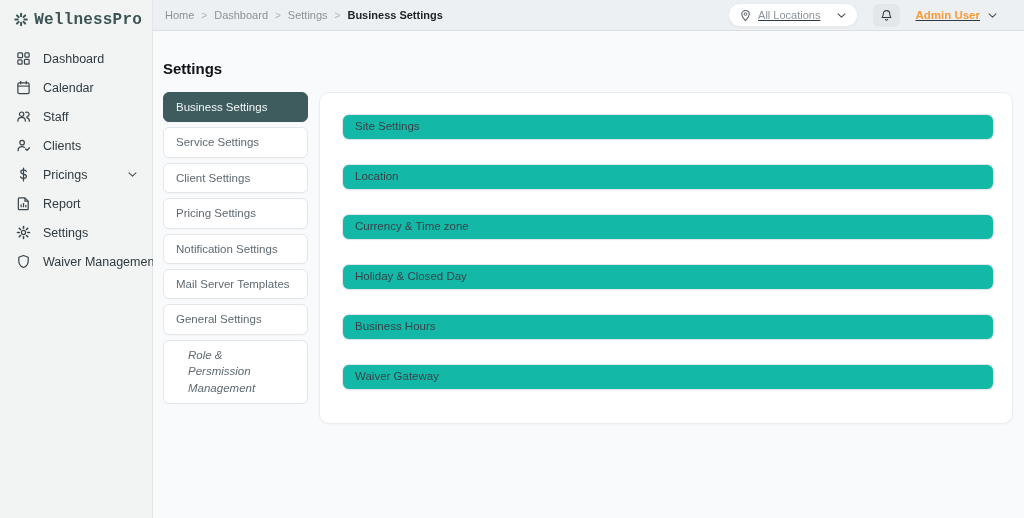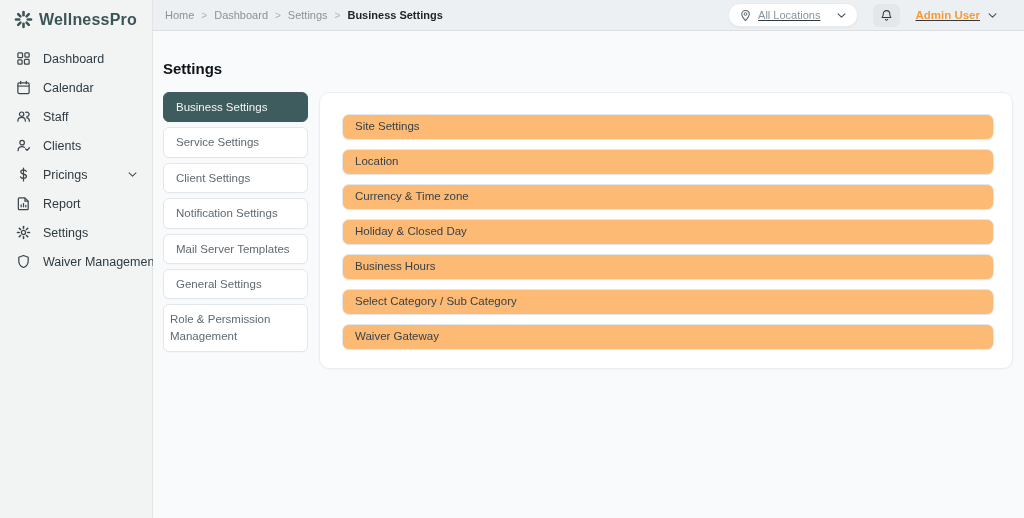--- a/index.html
+++ b/index.html
@@ -12,21 +12,21 @@
 
   
   .sidebar {
     width:153px; min-width:153px; height:100%;
     background:#f2f4f3; border-right:1px solid #e3e6e5;
     padding-top:7px;
   }
   .logo-row { display:flex; align-items:center; gap:5px; padding:2px 10px 8px 13px; }
   .logo-mark { width:21px; height:21px; color:#3c5456; }
   .brand {
-    font-family:Liberation Sans, sans-serif;
+    font-family:Liberation Mono, monospace;
     font-size:16px; font-weight:700; color:#3c5456; letter-spacing:.2px;
   }
   .side-nav { margin-top:6px; }
   .nav-item {
     display:flex; align-items:center; height:29px; padding:0 14px 0 16px;
     font-size:12.5px; color:#2e3a40; cursor:pointer; white-space:nowrap;
   }
   .nav-icon { width:15px; height:15px; margin-right:12px; color:#3a4449; flex:0 0 15px; display:flex; align-items:center; justify-content:center; }
   .nav-icon svg { width:15px; height:15px; display:block; }
   .nav-caret { margin-left:auto; width:11px; height:11px; color:#49525a; }
@@ -72,30 +72,30 @@
 
   .settings-layout { display:flex; align-items:flex-start; gap:11px; }
 
   .tab-col { width:145px; min-width:145px; display:flex; flex-direction:column; }
   .tab {
     width:100%; text-align:left; background:#fff; border:1px solid #e4e7e9;
     border-radius:6px; padding:7px 12px; margin-bottom:5px;
     font-family:inherit; font-size:11.5px; color:#5f6a72; line-height:1.25;
     box-shadow:0 1px 1px rgba(0,0,0,.02); cursor:pointer;
   }
-  .tab.multiline { padding:6px 6px; line-height:1.45; }
+  .tab.multiline { padding:6px 24px; line-height:1.45;font-style:italic; }
   .tab.active { background:#3e5c5e; border-color:#3e5c5e; color:#f2f6f6; }
 
   .panel-card {
     flex:1; background:#ffffff; border:1px solid #eaedef; border-radius:10px;
     padding:21px 18px 9px 22px; box-shadow:0 1px 2px rgba(0,0,0,.03);
   }
   .acc-item {
-    background:#fdba74; border:1px solid #e4e7e9; border-radius:7px;
-    padding:6px 12px; margin-bottom:9px; font-size:11.5px; font-weight:500;
+    background:#14b8a6; border:1px solid #e4e7e9; border-radius:7px;
+    padding:6px 12px; margin-bottom:24px; font-size:11.5px; font-weight:500;
     color:#37424a; box-shadow:0 1px 1px rgba(0,0,0,.02); cursor:pointer; line-height:1.2;
     height:26px; display:flex; align-items:center;
   }
 </style>
 </head>
 <body>
 
 <svg width="0" height="0" style="position:absolute">
   <defs>
     <g id="i-chevron-down">
@@ -306,31 +306,31 @@
     </header>
 
     <main class="content">
       <h1 class="page-title">Settings</h1>
 
       <div class="settings-layout">
         <div class="tab-col">
           <button class="tab active">Business Settings</button>
           <button class="tab">Service Settings</button>
           <button class="tab">Client Settings</button>
+          <button class="tab">Pricing Settings</button>
           <button class="tab">Notification Settings</button>
           <button class="tab">Mail Server Templates</button>
           <button class="tab">General Settings</button>
           <button class="tab multiline">Role &amp; Persmission Management</button>
         </div>
 
         <section class="panel-card">
           <div class="acc-item">Site Settings</div>
           <div class="acc-item">Location</div>
           <div class="acc-item">Currency &amp; Time zone</div>
           <div class="acc-item">Holiday &amp; Closed Day</div>
           <div class="acc-item">Business Hours</div>
-          <div class="acc-item">Select Category / Sub Category</div>
           <div class="acc-item">Waiver Gateway</div>
         </section>
       </div>
     </main>
   </div>
 </div>
 
 </body></html>

